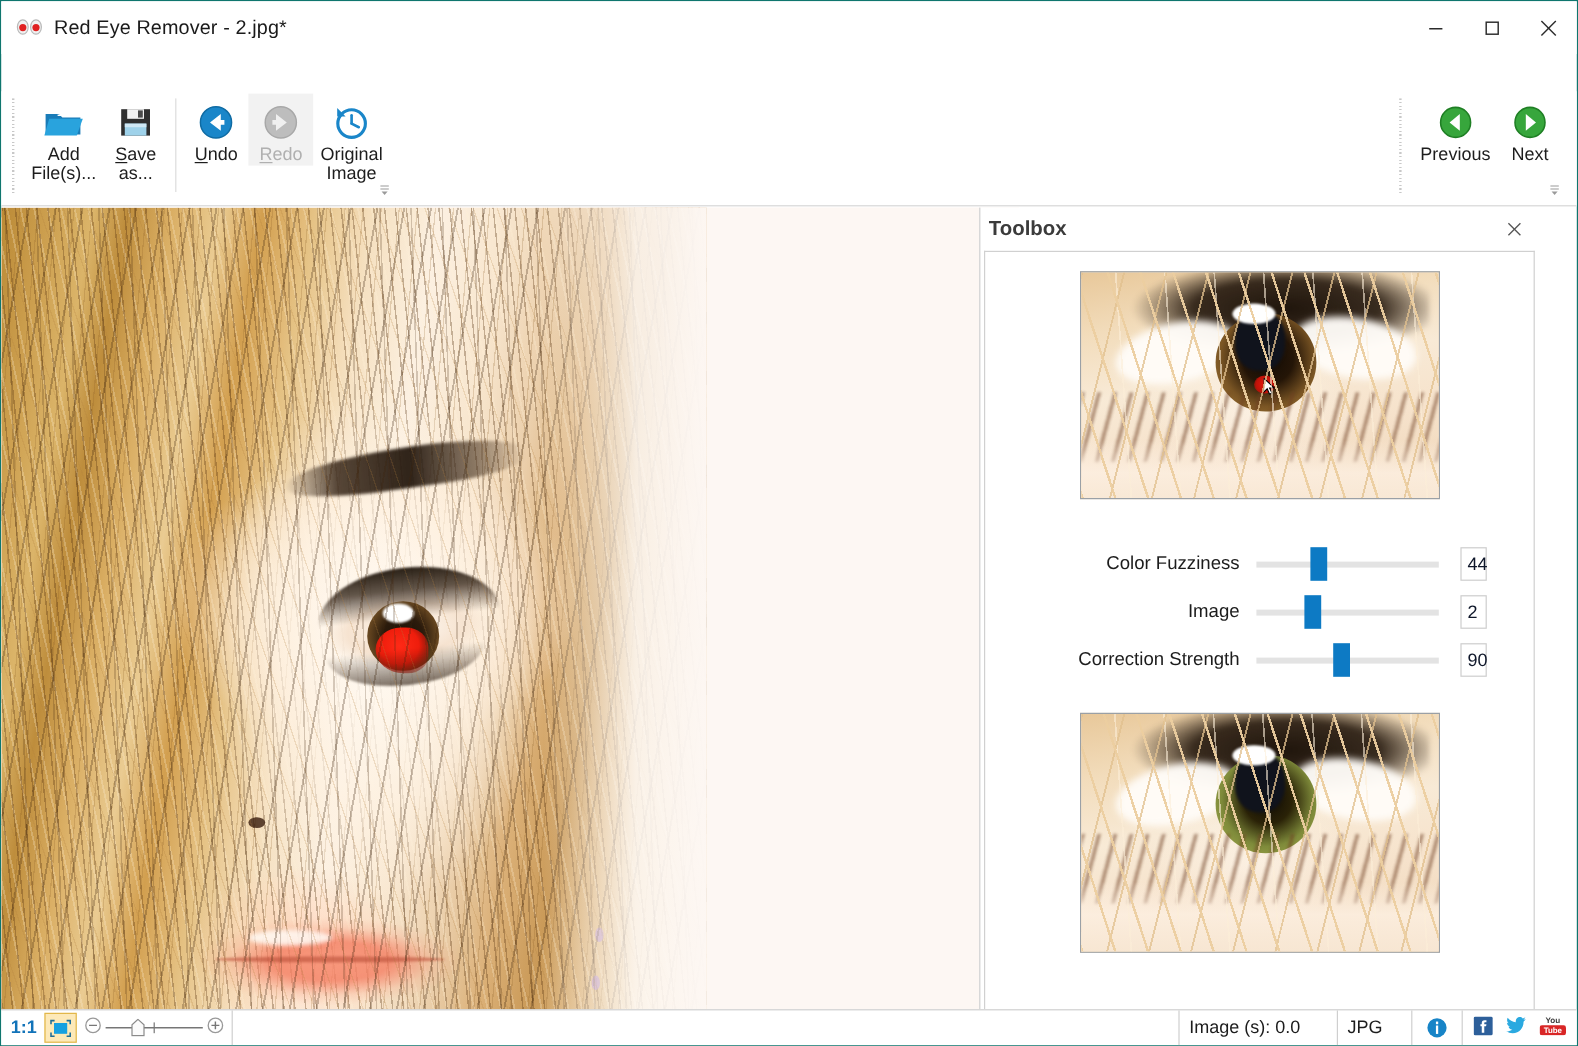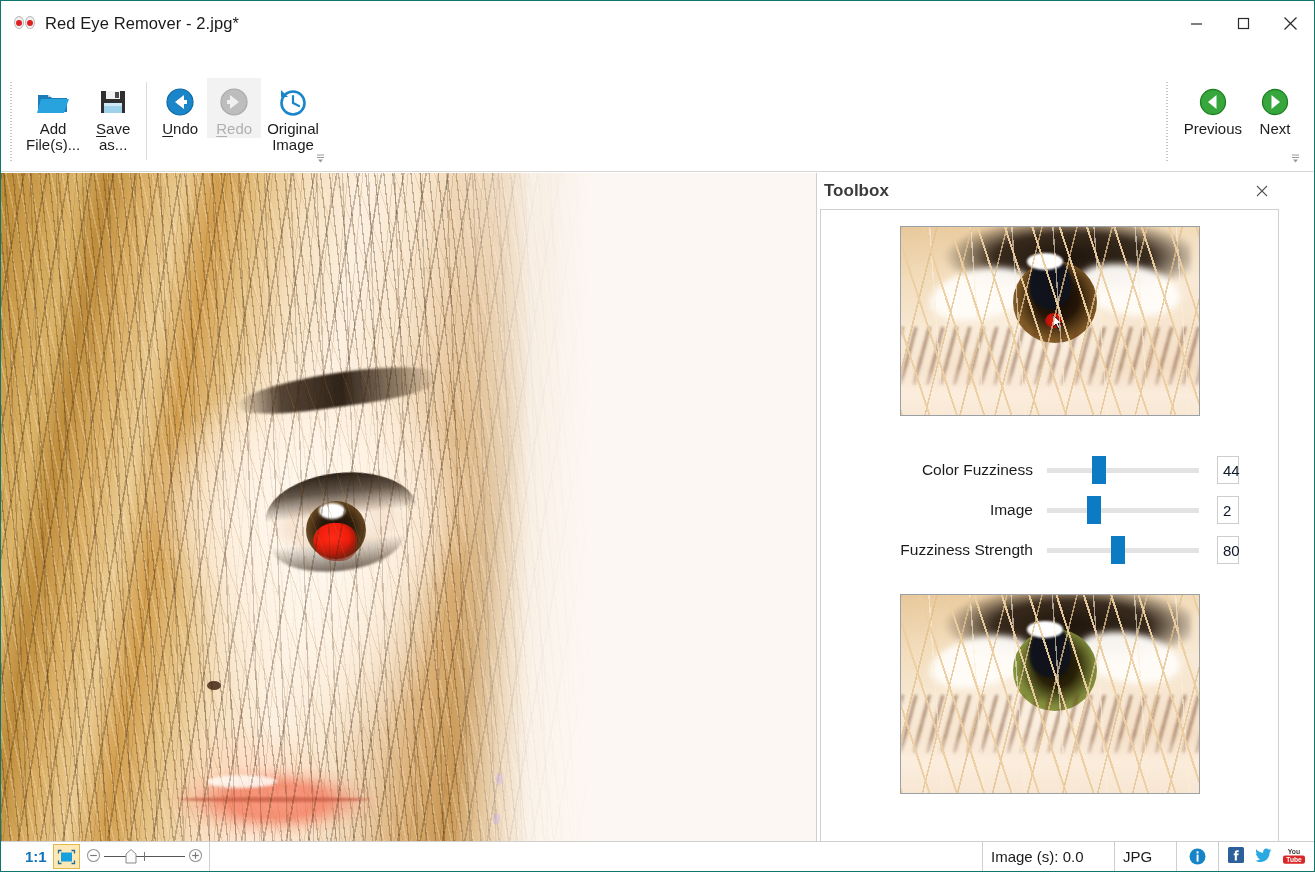--- a/index.html
+++ b/index.html
@@ -398,21 +398,21 @@
     background: #ffffff;
     border-top: 1px solid #cfcfcf;
     display: flex; align-items: stretch;
     font-size: 15px; color: #1c1c1c;
   }
   .sb-cell {
     display: flex; align-items: center;
     border-right: 1px solid #cfcfcf;
     padding: 0 8px; white-space: nowrap;
   }
-  .sb-ratio { color: #1273b9; font-weight: bold; padding: 0 6px 0 24px; border: none; }
+  .sb-ratio { color: #1273b9; font-weight: bold; padding: 0 6px 0 8px; border: none; }
   .sb-fit {
     width: 27px; display: flex; align-items: center; justify-content: center;
     background: #fde9b8; border: 1px solid #e2b74a; margin: 2px 0;
   }
   .sb-zoom {
     width: 130px; display: flex; align-items: center; justify-content: center;
     position: relative; border-right: 1px solid #cfcfcf; padding: 0 6px;
   }
   .sb-flex { flex: 1; border-right: 1px solid #cfcfcf; }
   .sb-icons { display: flex; align-items: center; gap: 11px; padding: 0 9px; }
@@ -641,26 +641,26 @@
         <div class="slider-row">
           <div class="sl-label">Image</div>
           <div class="sl-track-wrap">
             <div class="sl-track"></div>
             <div class="sl-thumb" style="left:31%;"></div>
           </div>
           <div class="sl-value">2</div>
         </div>
 
         <div class="slider-row">
-          <div class="sl-label">Fuzziness Strength</div>
+          <div class="sl-label">Correction Strength</div>
           <div class="sl-track-wrap">
             <div class="sl-track"></div>
             <div class="sl-thumb" style="left:47%;"></div>
           </div>
-          <div class="sl-value">80</div>
+          <div class="sl-value">90</div>
         </div>
       </div>
 
       <div class="preview second" style="margin-top:24px;">
         <div class="pv-base"></div>
         <div class="pv-brow"></div>
         <div class="pv-eyewhite-l"></div>
         <div class="pv-eyewhite-r"></div>
         <div class="pv-iris after"></div>
         <div class="pv-pupil"></div>

